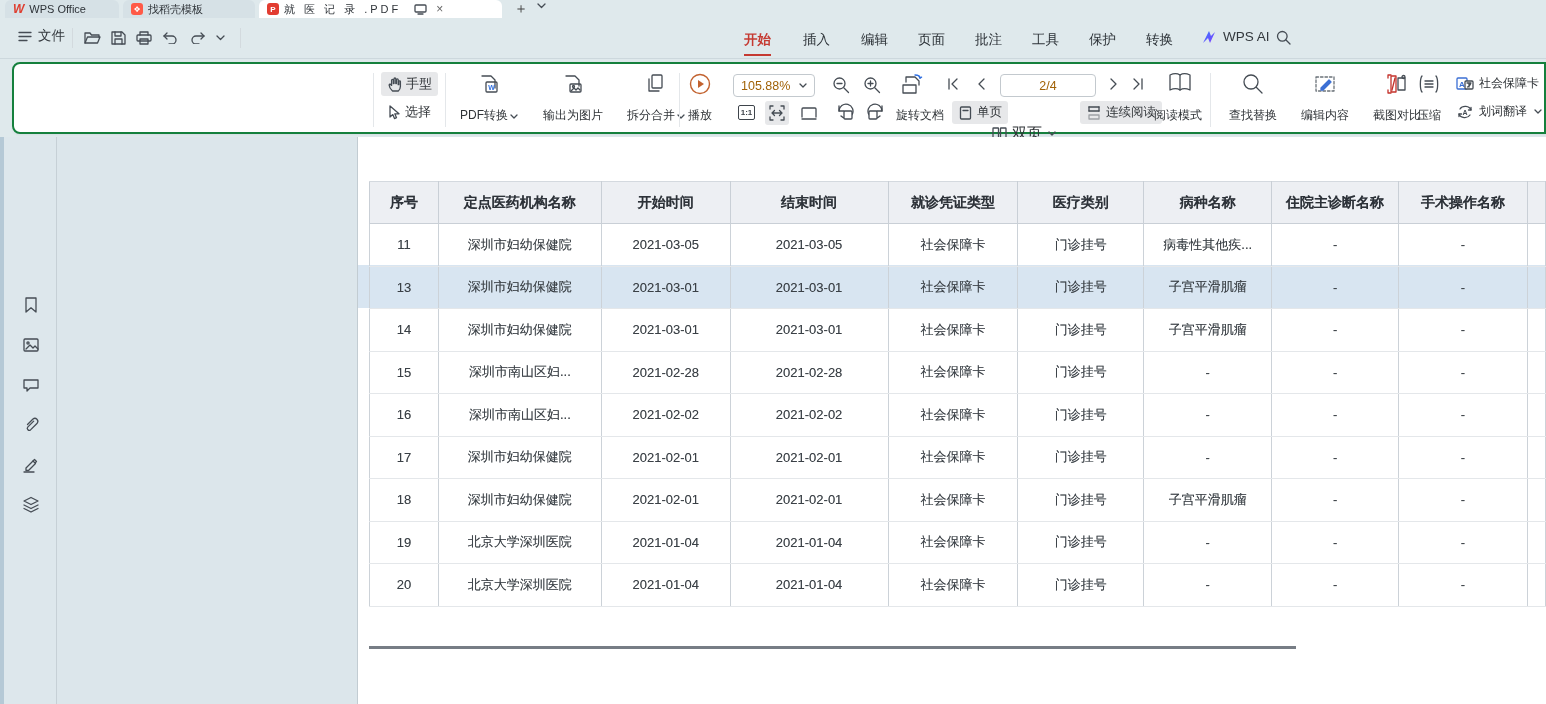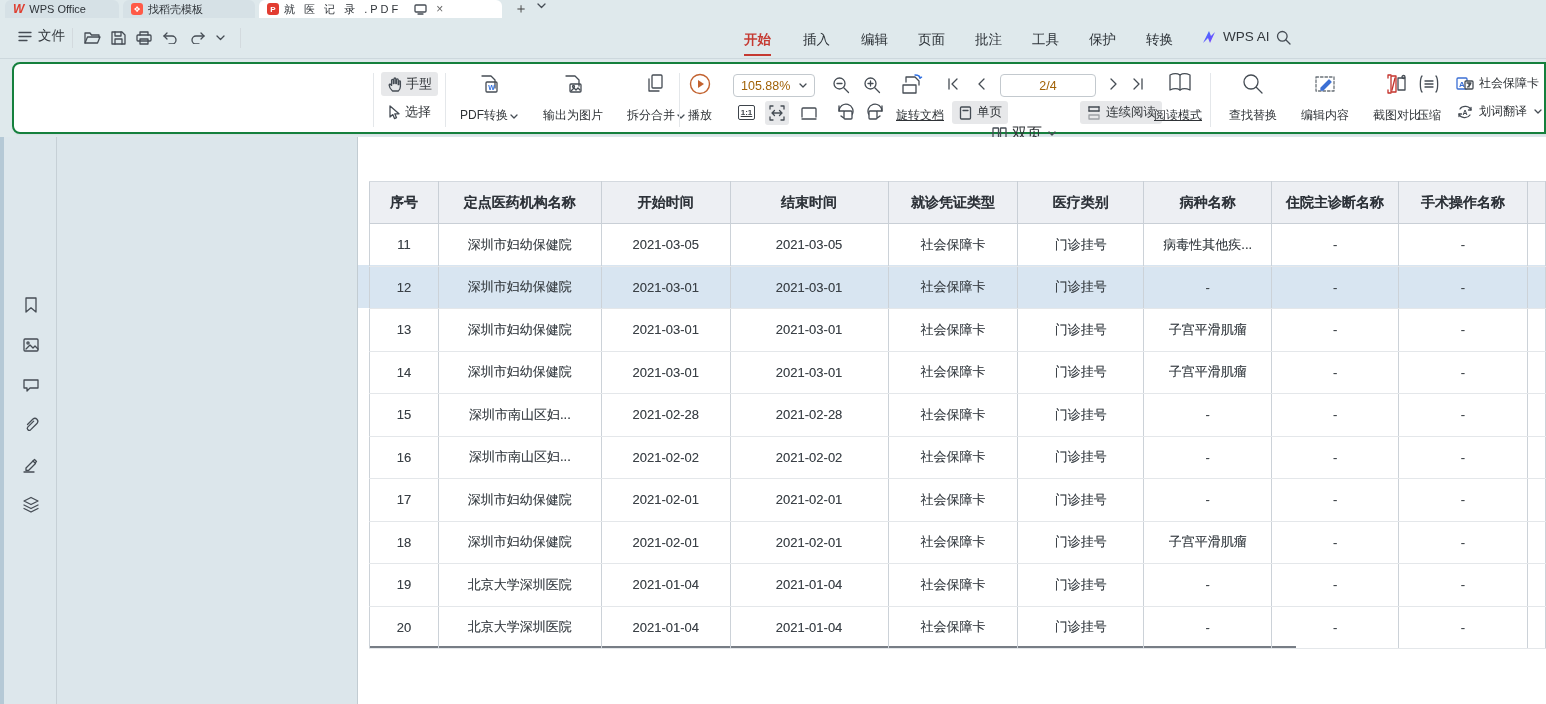--- a/index.html
+++ b/index.html
@@ -29,21 +29,21 @@
   .vdiv { position:absolute; width:1px; background:#d3dade; }
 
   
   .toolcard { position:absolute; left:12px; top:62px; width:1534px; height:72px; background:#fff; border:2px solid #15803d; border-radius:8px 0 0 8px; box-shadow:0 1px 2px rgba(80,100,110,.08); }
   .tdiv { position:absolute; top:9px; height:54px; width:1px; background:#e4e7ea; }
   .pill { position:absolute; display:flex; align-items:center; gap:4px; font-size:13px; color:#2f3337; padding:3px 6px; border-radius:3px; cursor:default; }
   .pill.on { background:#e7e8ea; }
   .bigbtn { position:absolute; top:6px; height:60px; display:flex; flex-direction:column; align-items:center; justify-content:space-between; padding:2px 0 6px; font-size:12px; color:#2f3337; cursor:default; }
   .chev { margin-left:2px; }
   .box { position:absolute; border:1px solid #c3c9ce; border-radius:4px; background:#fff; display:flex; align-items:center; justify-content:center; font-size:12.5px; color:#a16207; }
-  .tbtn { position:absolute; cursor:default;text-decoration:underline; }
+  .tbtn { position:absolute; cursor:default; }
   .lbl { font-size:12px; color:#2f3337; }
   .r11 { width:17px; height:15px; border:1px solid #3e444b; border-radius:2px; font-size:8px; font-weight:bold; color:#3e444b; display:flex; align-items:center; justify-content:center; }
   .minirow { position:absolute; display:flex; align-items:center; gap:5px; font-size:12px; color:#2f3337; cursor:default; }
 
   
   .accent { position:absolute; left:0; top:137px; width:4px; height:567px; background:#b5c9d6; }
   .siderail { position:absolute; left:4px; top:137px; width:52px; height:567px; background:#dde7ec; }
   .rail-ico { position:absolute; left:17px; cursor:pointer; }
   .raildiv { position:absolute; left:56px; top:137px; width:1px; height:567px; background:#c6d0d6; }
   .navpane { position:absolute; left:57px; top:137px; width:300px; height:567px; background:#dce6eb; }
@@ -538,32 +538,20 @@
           <td>深圳市妇幼保健院</td>
           <td>2021-03-05</td>
           <td>2021-03-05</td>
           <td>社会保障卡</td>
           <td>门诊挂号</td>
           <td>病毒性其他疾...</td>
           <td>-</td>
           <td>-</td>
           <td></td>
         </tr>
-        <tr class="hl">
-          <td>12</td>
-          <td>深圳市妇幼保健院</td>
-          <td>2021-03-01</td>
-          <td>2021-03-01</td>
-          <td>社会保障卡</td>
-          <td>门诊挂号</td>
-          <td>-</td>
-          <td>-</td>
-          <td>-</td>
-          <td></td>
-        </tr>
         <tr>
           <td>13</td>
           <td>深圳市妇幼保健院</td>
           <td>2021-03-01</td>
           <td>2021-03-01</td>
           <td>社会保障卡</td>
           <td>门诊挂号</td>
           <td>子宫平滑肌瘤</td>
           <td>-</td>
           <td>-</td>

